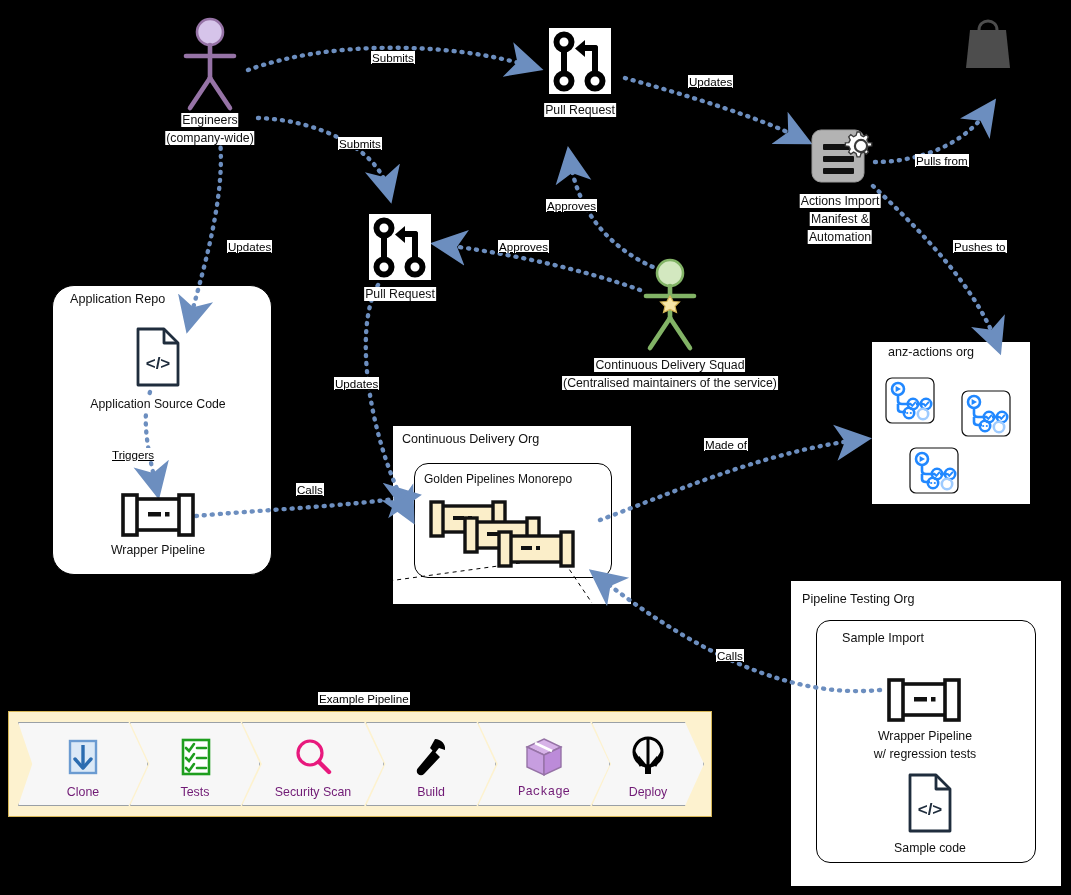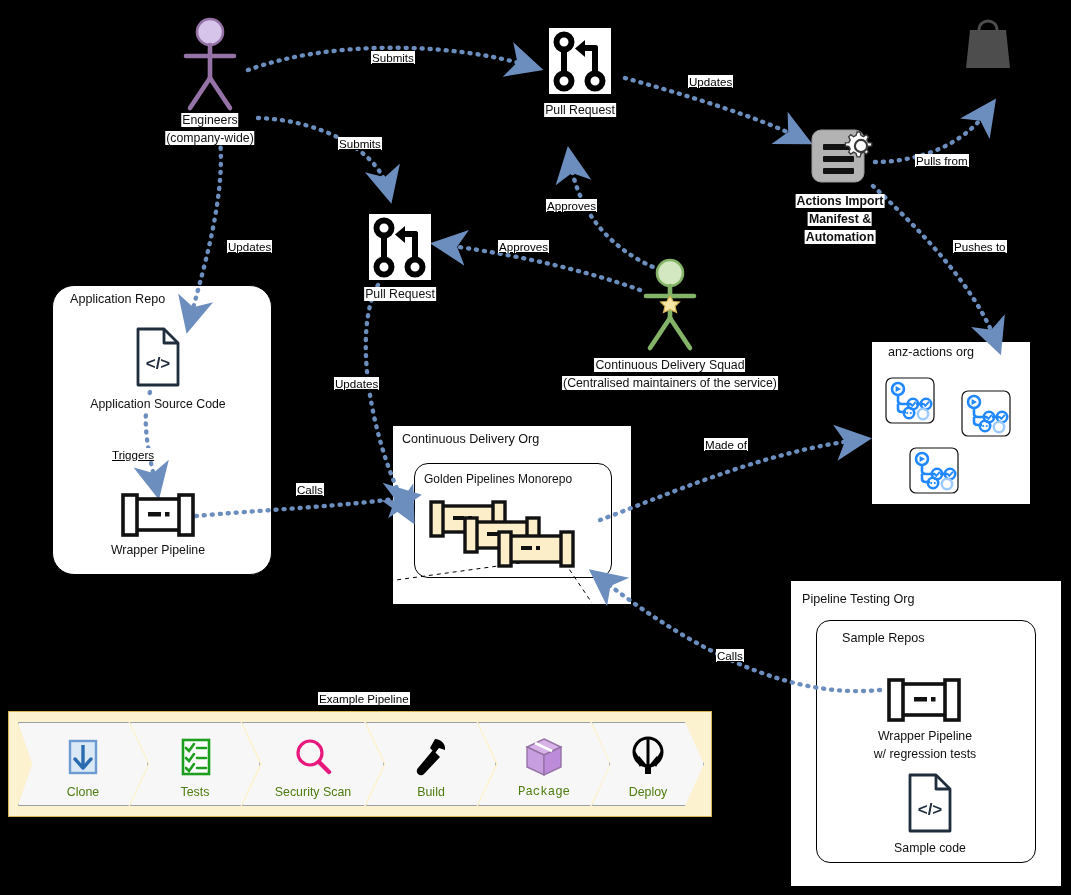--- a/index.html
+++ b/index.html
@@ -22,21 +22,21 @@
   
   .cont-white{position:absolute;background:#fff;border:1px solid #000;}
   .cont-round{border-radius:22px;}
   .cont-title{position:absolute;font-size:12.6px;color:#111;background:transparent;white-space:nowrap;}
 
   .inner-round{position:absolute;background:#fff;border:1px solid #000;border-radius:14px;}
 
   
   #pipeband{position:absolute;background:#fdf2cf;border:1px solid #d6b656;}
   .chev{position:absolute;background:#f7f7f7;border:1px solid #9aa0a6;}
-  .chev .lab{position:absolute;left:0;right:0;bottom:6px;text-align:center;font-size:12.4px;color:#4d7c0f;}
+  .chev .lab{position:absolute;left:0;right:0;bottom:6px;text-align:center;font-size:12.4px;color:#701a75;}
   .chev .ic{position:absolute;left:0;right:0;top:12px;text-align:center;}
 </style>
 </head>
 <body>
 
 <div id="stage">
 
   <div class="cont-white cont-round" style="left:52px;top:285px;width:218px;height:288px;"></div>
   <div class="cont-title" style="left:70px;top:292px;">Application Repo</div>
 
@@ -46,21 +46,21 @@
   <div class="inner-round" style="left:414px;top:463px;width:196px;height:113px;"></div>
   <div class="cont-title" style="left:424px;top:472px;font-size:12px;">Golden Pipelines Monorepo</div>
 
   <div class="cont-white" style="left:871px;top:341px;width:158px;height:162px;"></div>
   <div class="cont-title" style="left:888px;top:345px;">anz-actions org</div>
 
   <div class="cont-white" style="left:790px;top:580px;width:270px;height:305px;"></div>
   <div class="cont-title" style="left:802px;top:592px;">Pipeline Testing Org</div>
 
   <div class="inner-round" style="left:816px;top:620px;width:218px;height:241px;"></div>
-  <div class="cont-title" style="left:842px;top:631px;">Sample Repos</div>
+  <div class="cont-title" style="left:842px;top:631px;">Sample Import</div>
 
   <svg id="wires" viewBox="0 0 1071 895">
     <defs>
       <marker id="ah" markerWidth="9" markerHeight="9" refX="5.2" refY="4.5" orient="auto" markerUnits="strokeWidth">
         <path d="M0,0.4 L8.4,4.5 L0,8.6 L2.2,4.5 Z" fill="#6c8ebf"></path>
       </marker>
     </defs>
     <g fill="none" stroke="#6c8ebf" stroke-width="4.4" stroke-linecap="round" stroke-dasharray="1 7" marker-end="url(#ah)">
       <path d="M248,70 C330,40 450,42 530,66"></path>
       <path d="M258,118 C320,120 378,150 388,190"></path>
@@ -157,21 +157,21 @@
         <rect x="17" y="28" width="31" height="6" rx="1"></rect>
         <rect x="17" y="40" width="31" height="6" rx="1"></rect>
         <rect x="17" y="52" width="31" height="6" rx="1"></rect>
       </g>
       <g transform="translate(55,20)">
         <path d="M0,-17 l4,2.2 4.6,-3.2 3.3,3.3 -2.4,5 2.2,4.3 5.6,0.6 0,4.7 -5.6,0.7 -2.2,4.3 2.4,5 -3.3,3.3 -4.6,-3.2 -4,2.2 -1.6,5.4 -4.7,0 -1.6,-5.4 -4,-2.2 -4.6,3.2 -3.3,-3.3 2.4,-5 -2.2,-4.3 -5.6,-0.7 0,-4.7 5.6,-0.6 2.2,-4.3 -2.4,-5 3.3,-3.3 4.6,3.2 4,-2.2 1.6,-5.4 4.7,0 Z" fill="#fff" stroke="#3b3b3b" stroke-width="2.2" transform="scale(0.62) translate(0,16)"></path>
         <circle cx="0" cy="10" r="6.1" fill="#fff" stroke="#3b3b3b" stroke-width="2.2"></circle>
       </g>
     </svg>
   </div>
-  <div class="capwrap" style="left:840px;top:191px;font-weight:bold;">
+  <div class="capwrap" style="left:840px;top:191px;">
     <span class="cap">Actions Import</span><br>
     <span class="cap">Manifest &amp;</span><br>
     <span class="cap">Automation</span>
   </div>
 
   <div class="node" style="left:960px;top:8px;width:56px;height:64px;">
     <svg width="56" height="64" viewBox="0 0 56 64">
       <path d="M19,22 C19,10 37,10 37,22" fill="none" stroke="#4d4d4d" stroke-width="3"></path>
       <path d="M10,22 L46,22 L50,60 L6,60 Z" fill="#4d4d4d"></path>
     </svg>

